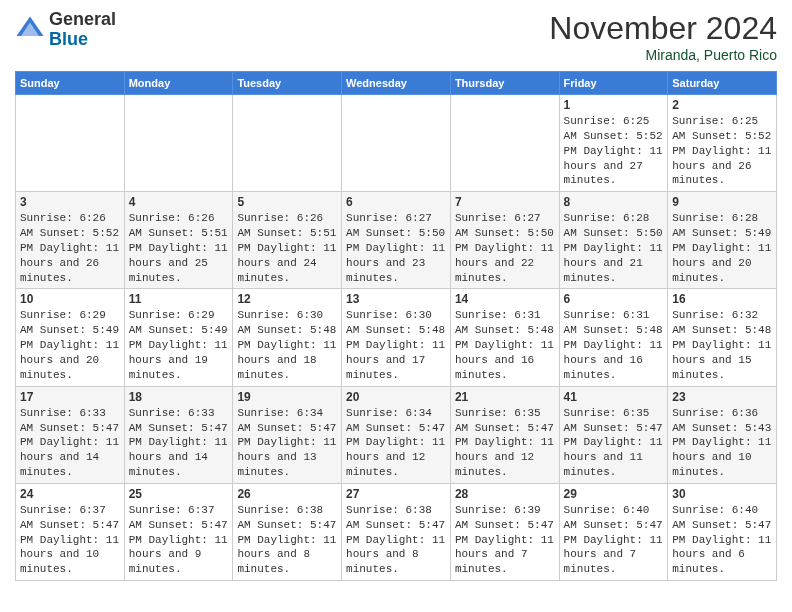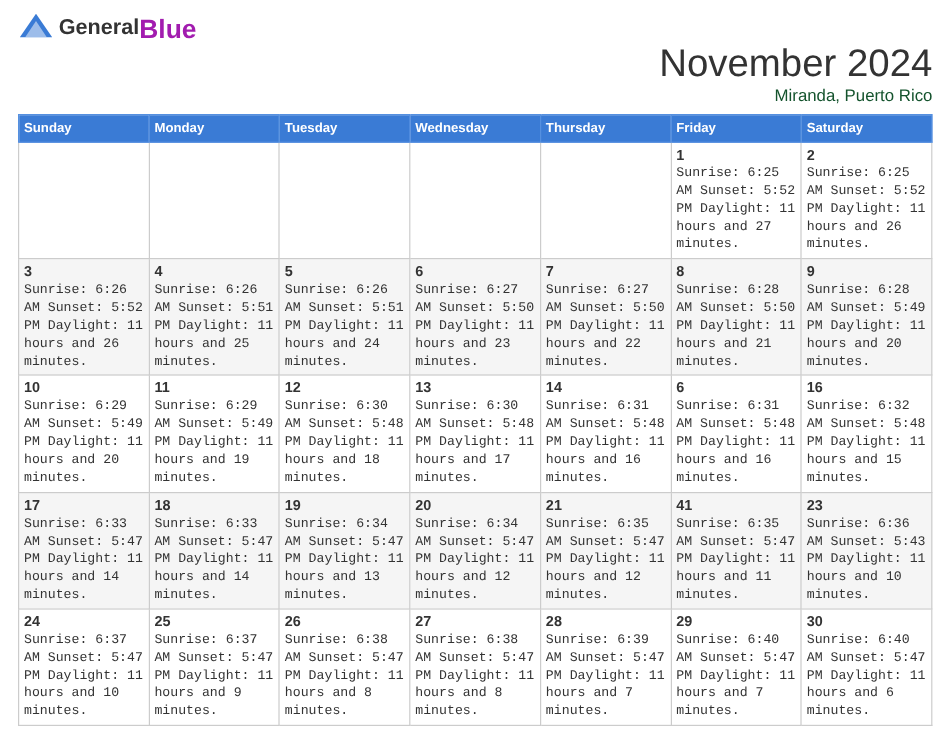--- a/index.html
+++ b/index.html
@@ -20,41 +20,40 @@
       justify-content: space-between;
       align-items: flex-start;
       margin-bottom: 8px;
     }
     .logo {
       display: flex;
       align-items: center;
     }
     .logo-text {
       display: flex;
-      flex-direction: row;
+      flex-direction: column;
       line-height: 1.1;
     }
     .logo-general {
       font-size: 18px;
       font-weight: bold;
       color: #333;
     }
     .logo-blue {
-      font-size: 22px;
+      font-size: 18px;
       font-weight: bold;
-      color: #a21caf;
+      color: #0369a1;
     }
     .logo-icon {
       width: 30px;
       height: 30px;
       margin-right: 4px;
     }
     .title-section {
       text-align: right;
-      margin-top: 24px;
     }
     .month-title {
       font-size: 32px;
       font-weight: normal;
       color: #333;
     }
     .location {
       font-size: 14px;
       color: #14532d;
     }

